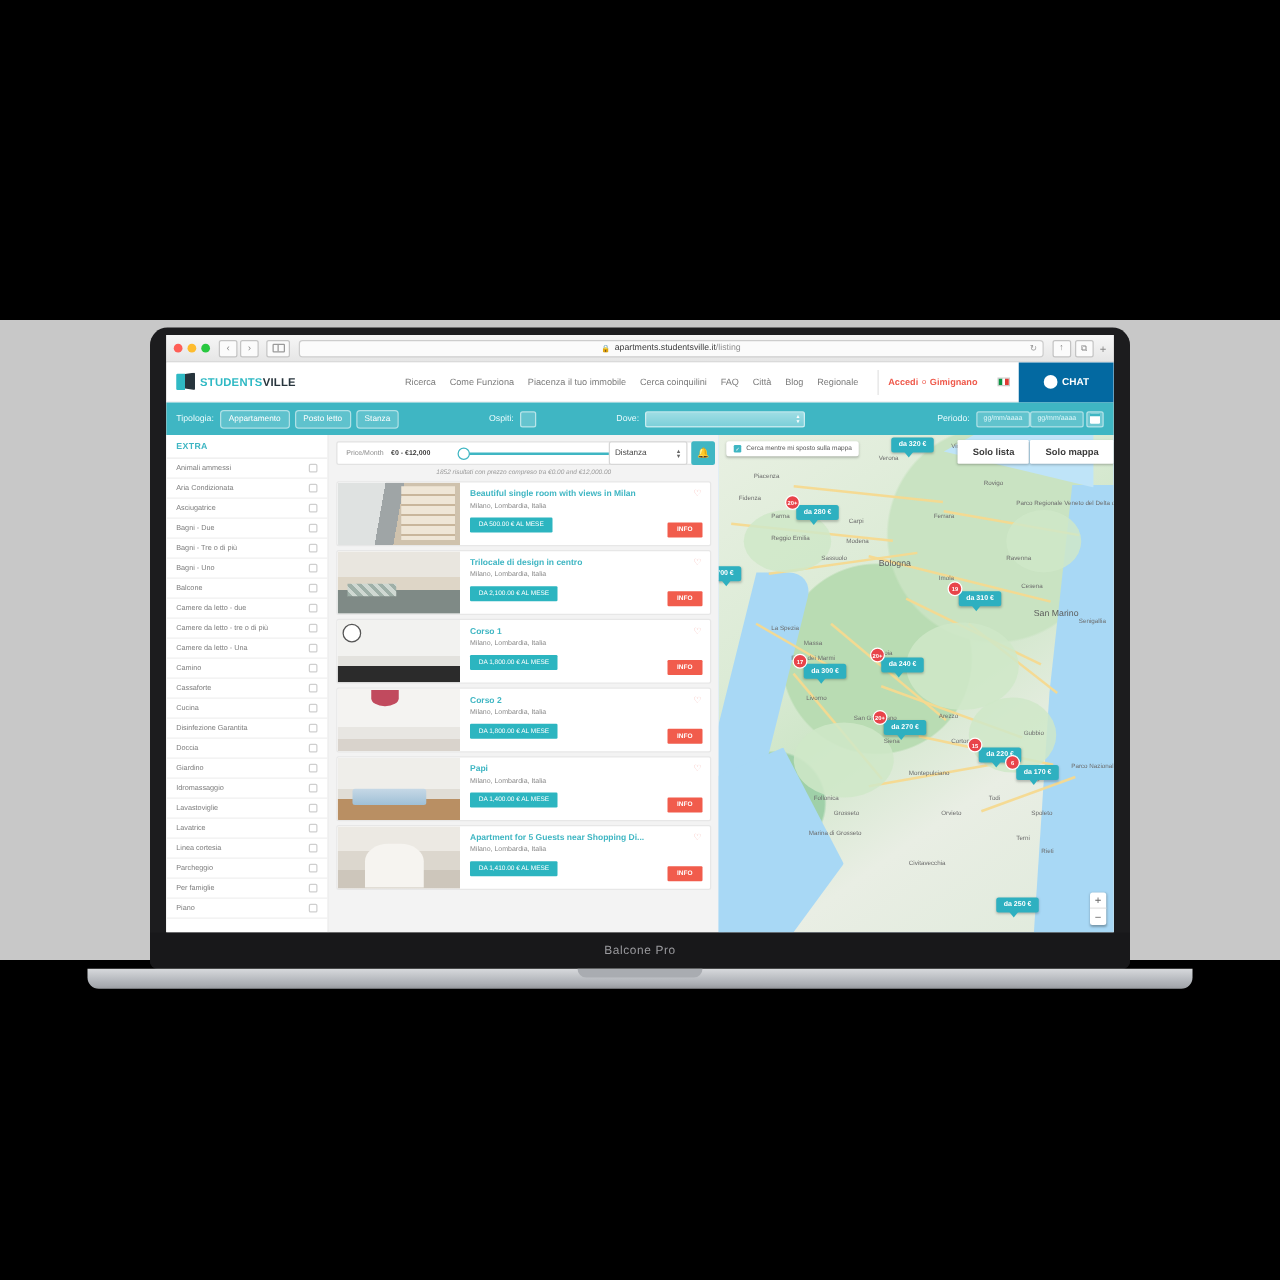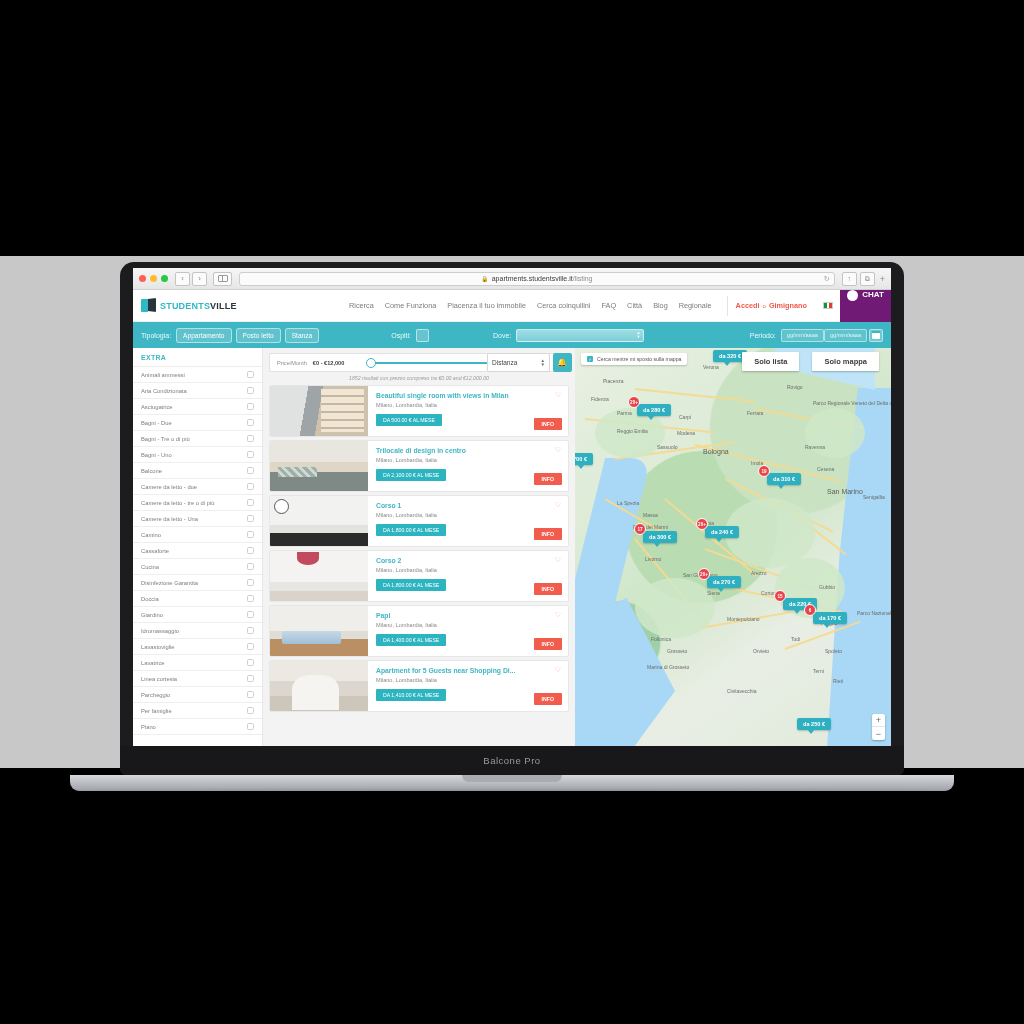--- a/index.html
+++ b/index.html
@@ -134,22 +134,22 @@
   #flag {
     width: 10px; height: 7px; display: flex; margin-left: 5px;
     border: .5px solid #ccc;
   }
   #flag i { flex: 1; }
   #flag .g { background: #0b9444; }
   #flag .w { background: #fff; }
   #flag .r { background: #e03b35; }
 
   #chat-btn {
-    margin-left: 7px; width: 51px; height: 32px; background: #701a75;
-    display: flex; align-items: flex-start; justify-content: center; gap: 4px;
+    margin-left: 7px; width: 76px; height: 32px; background: #0369a1;
+    display: flex; align-items: center; justify-content: center; gap: 4px;
   }
   #chat-btn .bubble { width: 11px; height: 11px; border-radius: 50%; background: #fff; }
   #chat-btn .txt { color: #fff; font-size: 8px; font-weight: bold; }
 
   
   #filter-bar {
     position: absolute; left: 0; top: 54px; width: 758px; height: 26px;
     background: #3fb6c3; display: flex; align-items: center; padding: 0 8px;
     color: #fff; font-size: 7px;
   }
@@ -352,21 +352,21 @@
     box-shadow: 0 1px 2px rgba(0,0,0,.22);
   }
   #map-search-toggle .cb {
     width: 6px; height: 6px; background: #3fb6c3; border-radius: 1px;
     display: flex; align-items: center; justify-content: center;
     color: #fff; font-size: 4px;
   }
   #map-search-toggle .t { font-size: 5.2px; color: #555; }
 
   #map-view-toggle {
-    position: absolute; right: 12px; top: 4px; display: flex; gap: 13px;
+    position: absolute; right: 0; top: 4px; display: flex; gap: 1px;
   }
   #map-view-toggle .btn {
     background: #fff; box-shadow: 0 1px 2px rgba(0,0,0,.25);
     font-size: 7.5px; font-weight: bold; color: #3c3c3c;
     padding: 5px 12px; border-radius: 1px;
   }
   #zoom-ctrl {
     position: absolute; right: 6px; bottom: 6px; width: 13px;
     background: #fff; border-radius: 2px; box-shadow: 0 1px 2px rgba(0,0,0,.3);
   }

